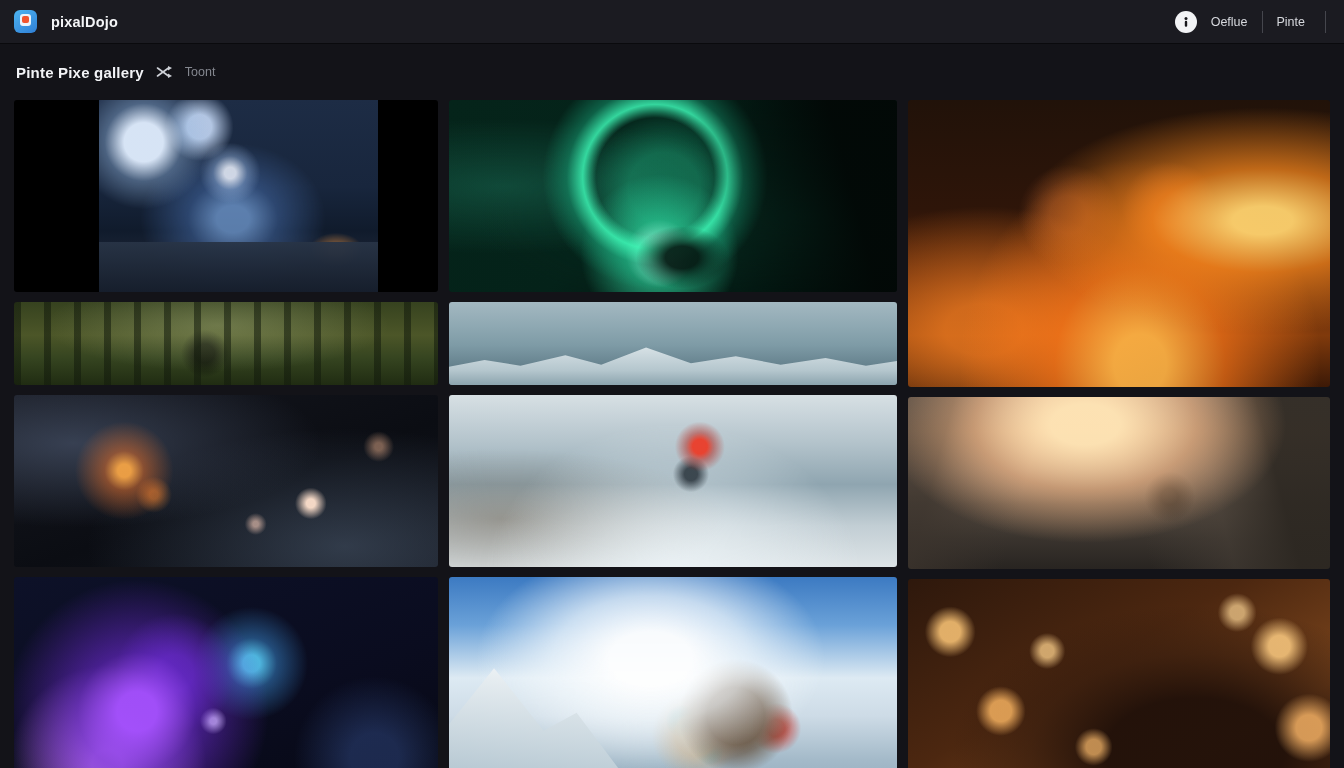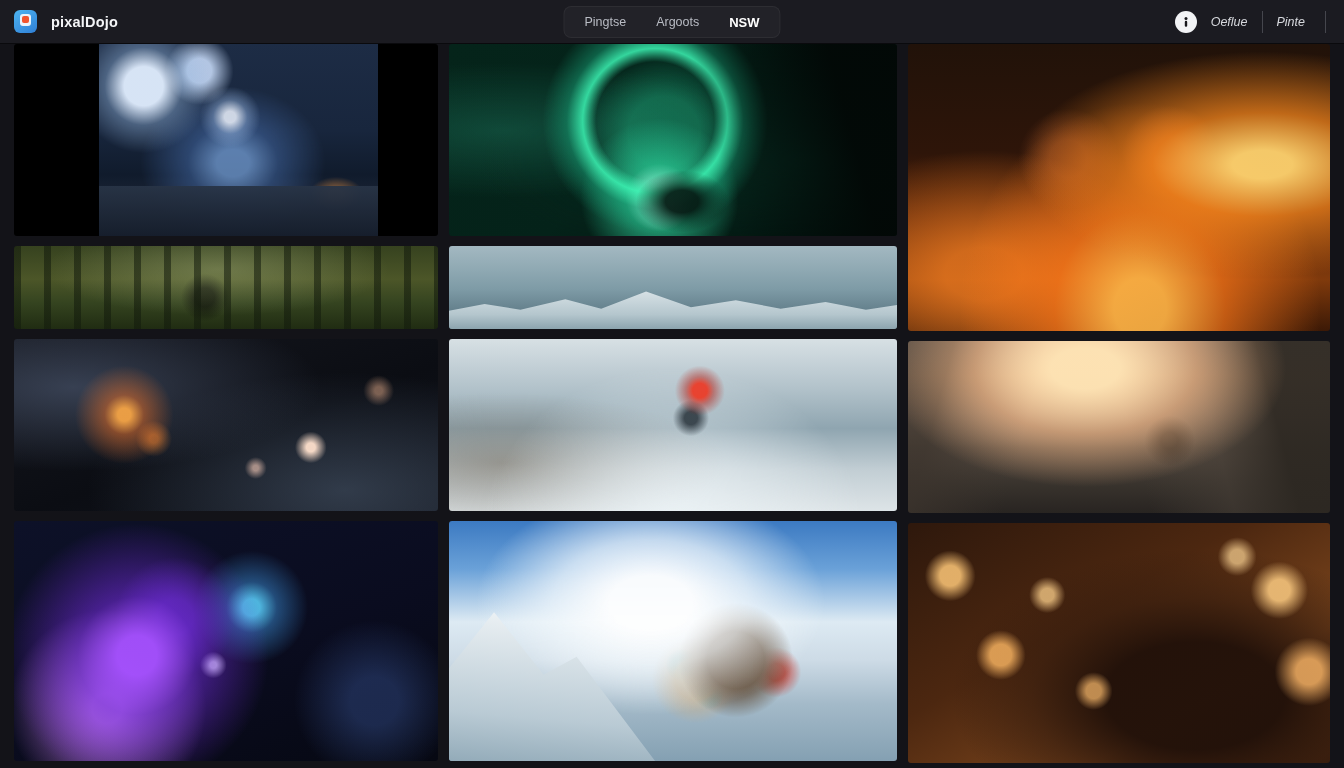--- a/index.html
+++ b/index.html
@@ -45,21 +45,21 @@
   }
   .nav-link { font-size:12.5px; color:#b9bcc4; text-decoration:none; cursor:pointer; }
   .nav-link.strong { color:#ffffff; font-weight:bold; font-size:13px; }
 
   .account { margin-left:auto; display:flex; align-items:center; gap:14px; }
   .info-circle {
     width:22px; height:22px; border-radius:50%;
     background:#f2f3f5; display:flex; align-items:center; justify-content:center;
     cursor:pointer;
   }
-  .account-label { font-size:12.5px; color:#d6d8dd; cursor:pointer;font-style:italic; }
+  .account-label { font-size:12.5px; color:#d6d8dd; cursor:pointer; }
   .vdivider { width:1px; height:22px; background:#45464d; }
   .vdivider.edge { margin-left:6px; }
 
   
   .page-head {
     height:56px; display:flex; align-items:center; gap:12px;
     padding:0 16px;
   }
   .page-title { font-size:15px; font-weight:bold; color:#f2f3f6; letter-spacing:.2px; }
   .shuffle-svg { display:block; }
@@ -222,41 +222,48 @@
 </style>
 </head>
 <body>
 
 <header class="topnav">
   <div class="brand">
     <span class="logo"></span>
     <span class="brand-name">pixalDojo</span>
   </div>
 
-  <nav class="nav-pill">
-    <a class="nav-link">Pingtse</a>
-    <a class="nav-link">Argoots</a>
-    <a class="nav-link strong">NSW</a>
-  </nav>
 
   <div class="account">
     <span class="info-circle">
       <svg width="12" height="12" viewBox="0 0 12 12">
         <circle cx="6" cy="2.4" r="1.5" fill="#17171b"></circle>
         <rect x="4.8" y="4.8" width="2.4" height="6" rx="1.1" fill="#17171b"></rect>
       </svg>
     </span>
     <span class="account-label">Oeflue</span>
     <span class="vdivider"></span>
     <span class="account-label">Pinte</span>
     <span class="vdivider edge"></span>
   </div>
 </header>
 
 <main>
+  <div class="page-head">
+    <h1 class="page-title">Pinte Pixe gallery</h1>
+    <svg class="shuffle-svg" width="17" height="14" viewBox="0 0 17 14">
+      <g stroke="#cfd2d8" stroke-width="1.6" fill="none" stroke-linecap="round">
+        <path d="M1.5 11 L12.5 3"></path>
+        <path d="M1.5 3 L12.5 11"></path>
+      </g>
+      <path d="M12 1 L16 3 L12 5.4 Z" fill="#cfd2d8"></path>
+      <path d="M12 8.6 L16 11 L12 13 Z" fill="#cfd2d8"></path>
+    </svg>
+    <span class="page-subtitle">Toont</span>
+  </div>
 
   <div class="grid">
       <div class="col">
         <div class="card img-scifi-woman" title="Woman wreathed in blue electricity at a desk in a sci-fi interior with glowing portholes" style="height: 192px;"></div>
         <div class="card img-forest" title="Figure walking through a dense green forest" style="height: 83px;"></div>
         <div class="card img-dark-cosmic" title="Dark cosmic creature with orange ember sparks and bokeh lights" style="height: 172px;"></div>
         <div class="card img-purple-electric" title="Figure charged with purple lightning and a cyan energy wisp on dark blue" style="height: 240px;"></div>
       </div>
       <div class="col">
         <div class="card img-green-portal" title="Cloaked figure raising a staff before a glowing green energy portal in a dark cave" style="height: 192px;"></div>

